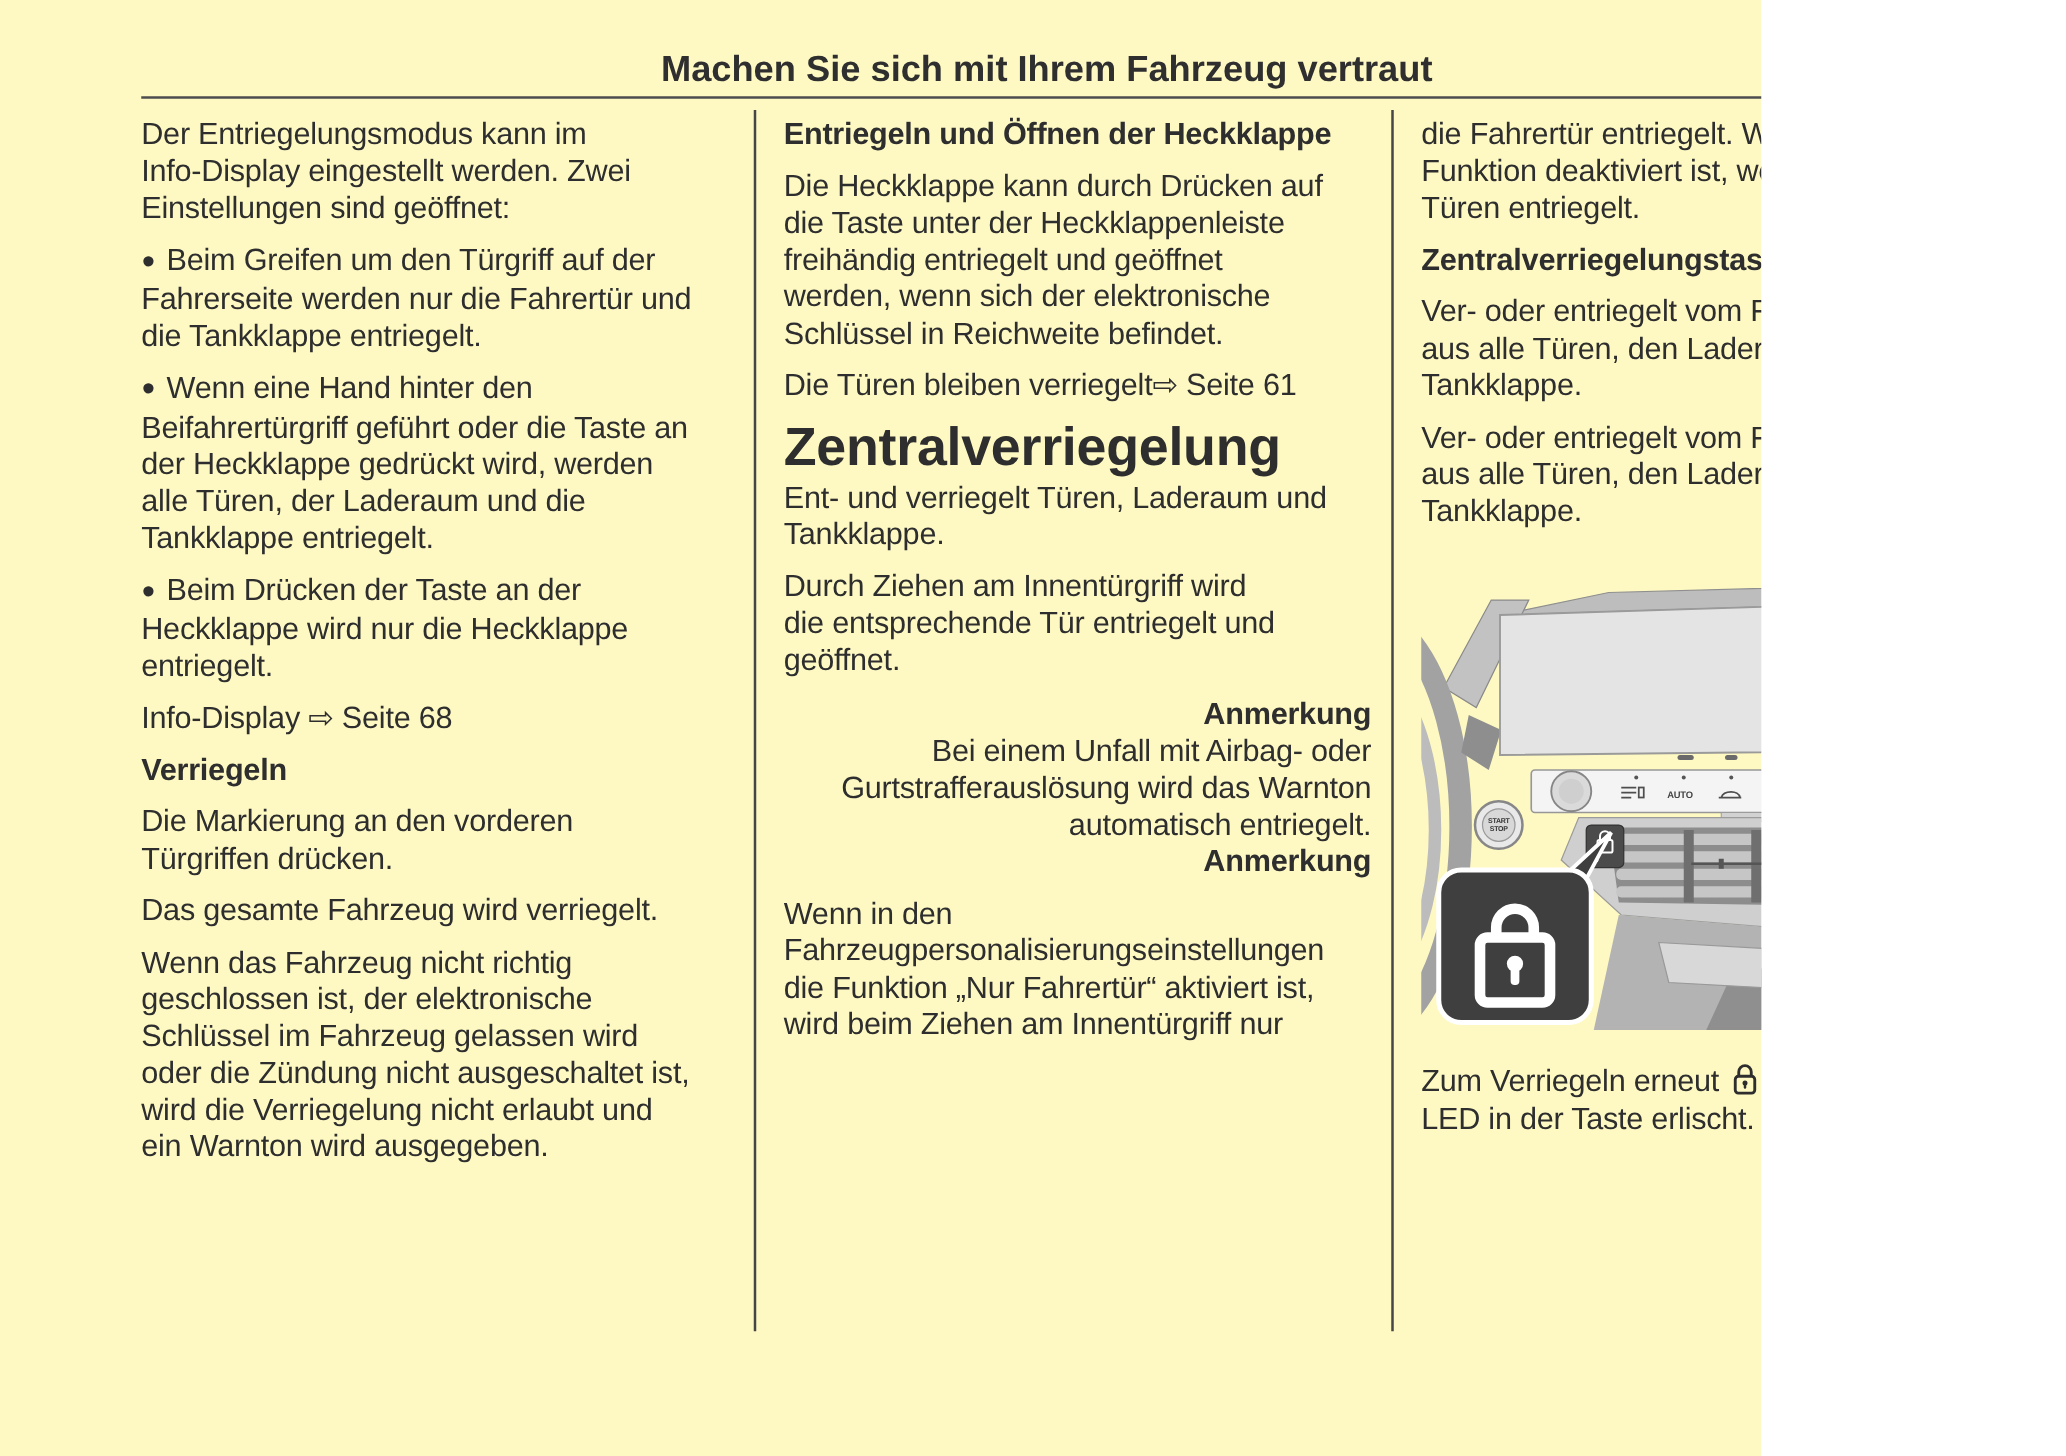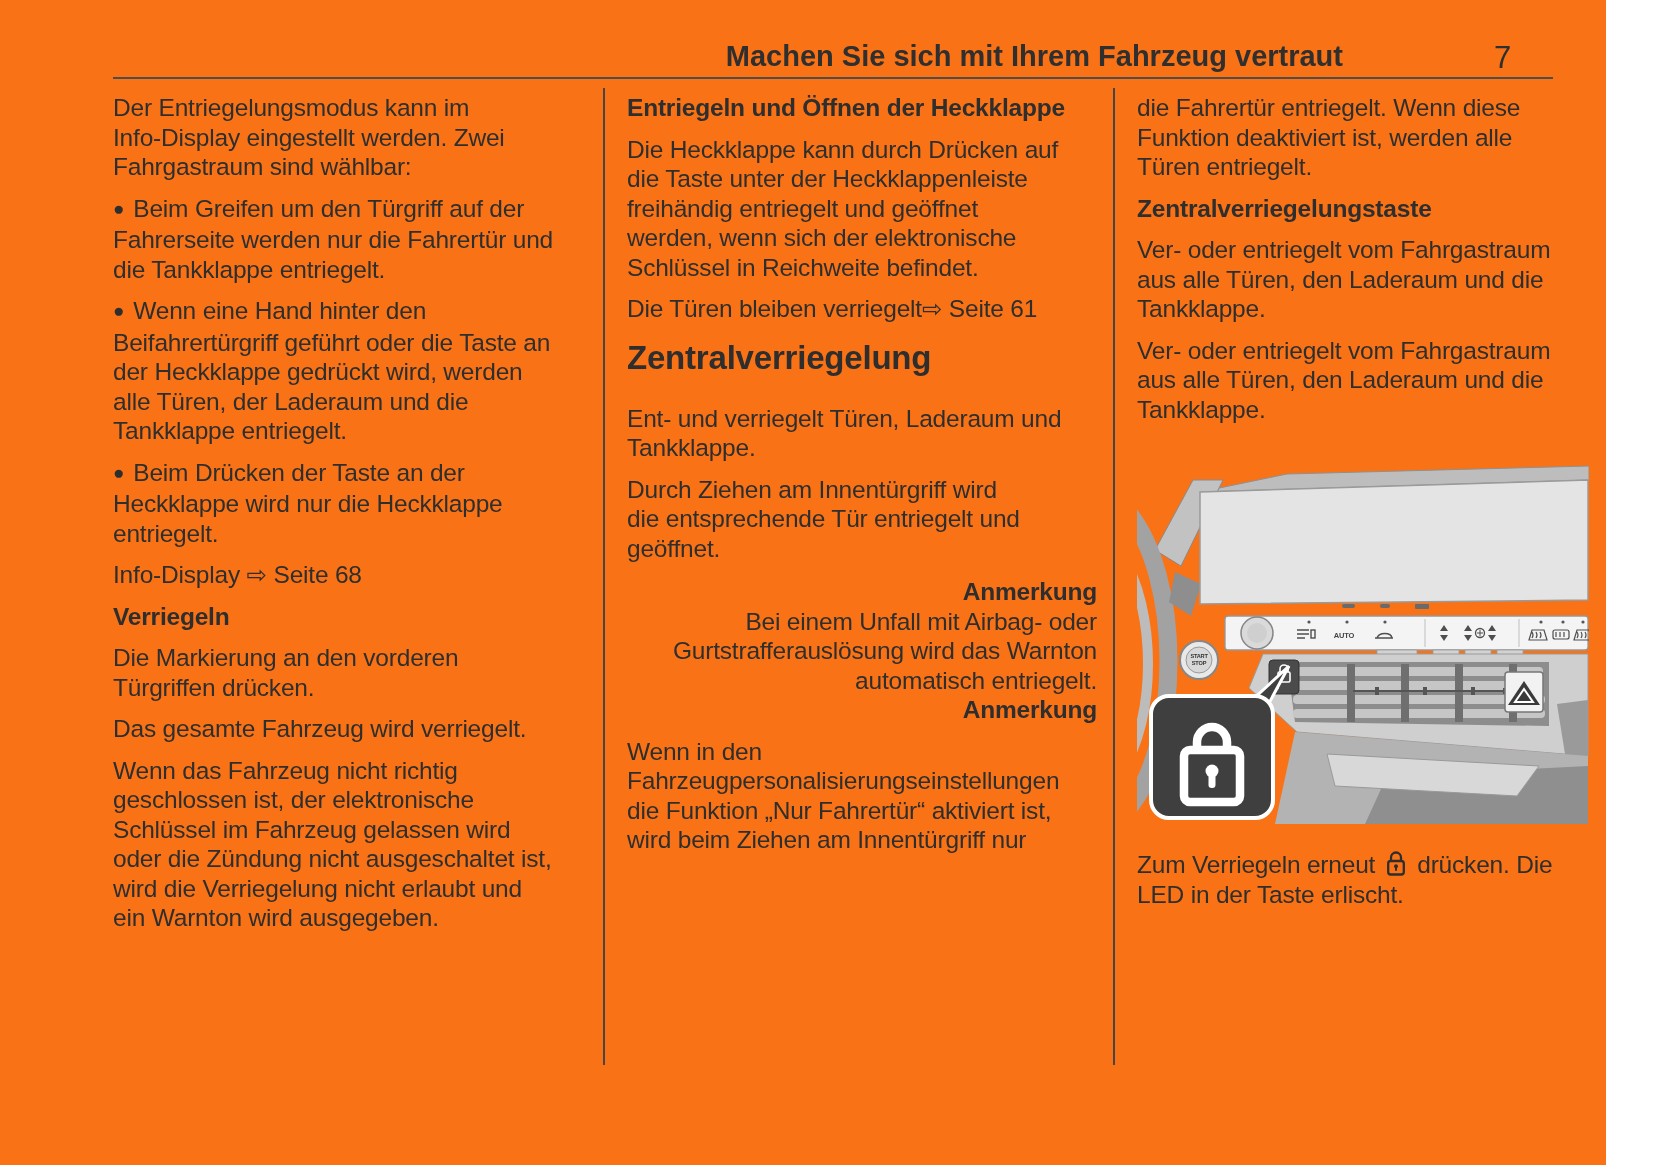--- a/index.html
+++ b/index.html
@@ -1,17 +1,17 @@
 <!DOCTYPE html>
 <html><head>
 <meta charset="utf-8">
 <style>
   html,body{margin:0;padding:0;background:#ffffff;}
   .page{
-    position:relative;width:1606px;height:1165px;background:#f97316;
+    position:relative;width:1409px;height:1165px;background:#fef9c3;
     font-family:"Liberation Sans","DejaVu Sans",sans-serif;
     color:#2e2e2e;overflow:hidden;
   }
   
   .hdr-title{
     position:absolute;top:40px;right:263px;
     font-size:29px;font-weight:bold;color:#2f2f2f;white-space:nowrap;
   }
   .hdr-page{
     position:absolute;top:40px;left:1494px;
@@ -23,21 +23,21 @@
   .vdiv.d2{left:1113px;}
 
   
   .col{position:absolute;top:90px;padding-top:3px;font-size:24.5px;line-height:29.5px;letter-spacing:-0.2px;}
   .col1{left:113px;width:470px;}
   .col2{left:627px;width:470px;}
   .col3{left:1137px;width:452px;}
 
   .col p{margin:0 0 12px 0;white-space:pre-line;}
   .h3{font-weight:bold;margin:0 0 12px 0;white-space:nowrap;}
-  .h2big{font-weight:bold;font-size:33px;line-height:44px;margin:4px 0 24px 0;white-space:nowrap;letter-spacing:-0.2px;}
+  .h2big{font-weight:bold;font-size:43px;line-height:44px;margin:4px 0 4px 0;white-space:nowrap;letter-spacing:-0.2px;}
   .bullet{margin:0 0 12px 0;}
   .bullet .marker{font-size:19px;margin-right:9px;position:relative;top:-2px;}
   .bullet .bt{white-space:pre-line;}
   .note{margin:0;}
   .note.first{margin-top:14px;}
   .note .nt{font-weight:bold;}
   .note .nb{white-space:pre-line;}
   .note-wrap{margin:0 0 12px 0;text-align:right;}
 
   
@@ -58,21 +58,21 @@
   <div class="hdr-title">Machen Sie sich mit Ihrem Fahrzeug vertraut</div>
   <div class="hdr-page">7</div>
   <div class="hdr-rule"></div>
 
   <div class="vdiv d1"></div>
   <div class="vdiv d2"></div>
 
   <div class="col col1">
     <p>Der Entriegelungsmodus kann im
 Info-Display eingestellt werden. Zwei
-Fahrgastraum sind wählbar:</p>
+Einstellungen sind geöffnet:</p>
     <p class="bullet"><span class="marker">●</span><span class="bt">Beim Greifen um den Türgriff auf der
 Fahrerseite werden nur die Fahrertür und
 die Tankklappe entriegelt.</span></p>
     <p class="bullet"><span class="marker">●</span><span class="bt">Wenn eine Hand hinter den
 Beifahrertürgriff geführt oder die Taste an
 der Heckklappe gedrückt wird, werden
 alle Türen, der Laderaum und die
 Tankklappe entriegelt.</span></p>
     <p class="bullet"><span class="marker">●</span><span class="bt">Beim Drücken der Taste an der
 Heckklappe wird nur die Heckklappe

